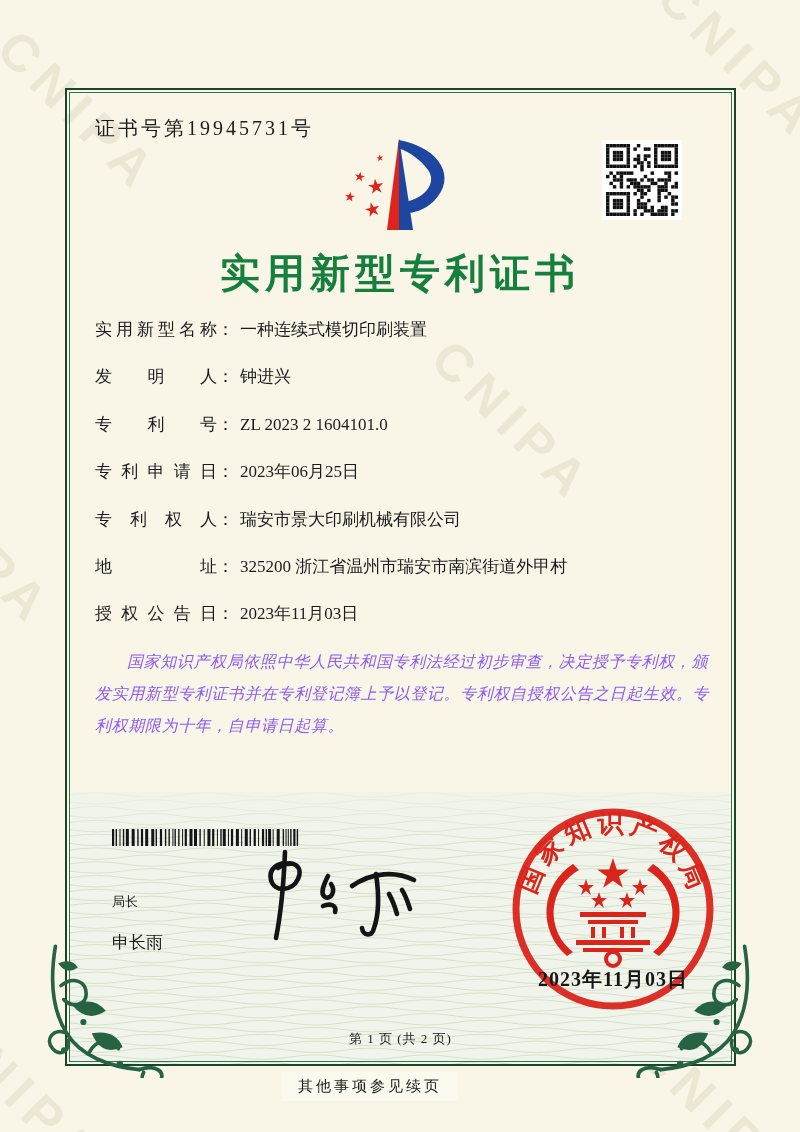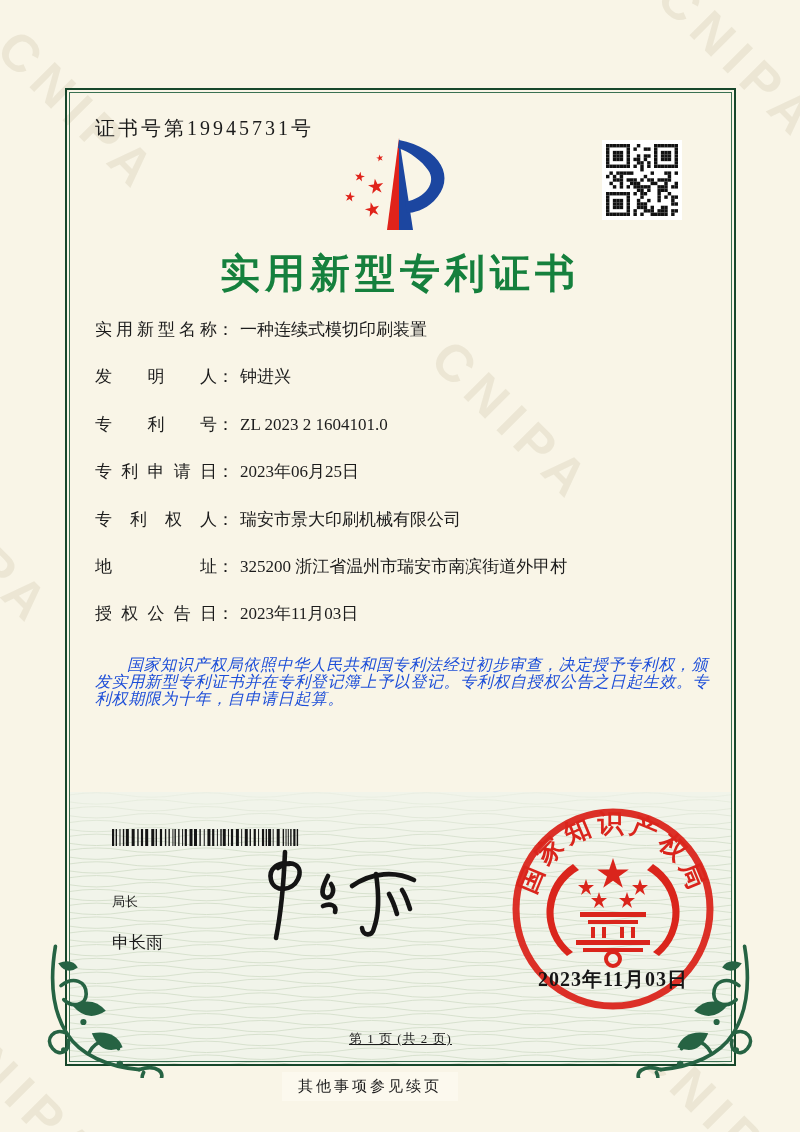--- a/index.html
+++ b/index.html
@@ -54,35 +54,35 @@
   .flabel{
     display:inline-block;width:122px;vertical-align:top;
     text-align:justify;text-align-last:justify;
   }
   .fcolon{display:inline-block;margin-right:6px;}
   .grant-pair2{position:absolute;left:305px;top:0;}
   .grant-row{position:relative;}
   
   .paras{position:absolute;left:95px;top:646px;width:620px;z-index:4;}
   .paras p{
-    margin:10px 0 7px 0;font-size:16px;line-height:17px;
-    text-indent:2em;font-style:italic;letter-spacing:.6px;color:#1d4ed8;
+    margin:0 0 7px 0;font-size:16px;line-height:32px;
+    text-indent:2em;font-style:italic;letter-spacing:.6px;color:#8b5cf6;
   }
   
   .barcode{position:absolute;left:112px;top:829px;z-index:4;}
   .sig-title{position:absolute;left:112px;top:893px;font-size:13px;z-index:4;
     font-family:"Liberation Sans","DejaVu Sans",sans-serif;}
   .sig-name{position:absolute;left:112px;top:931px;font-size:17px;z-index:4;
     font-family:"Liberation Sans","DejaVu Sans",sans-serif;}
   .signature-svg{position:absolute;left:226px;top:846px;z-index:4;}
   
   .seal{position:absolute;left:508px;top:804px;width:210px;height:210px;z-index:5;}
   
   .page-footer{position:absolute;left:65px;top:1030px;width:671px;text-align:center;
-    font-size:13px;z-index:4;letter-spacing:1px;text-decoration:underline;}
+    font-size:13px;z-index:4;letter-spacing:1px;}
   .cont-note{
     position:absolute;left:370px;top:1072px;transform:translateX(-50%);
     background:#fcf9ee;padding:5px 16px;font-size:15px;letter-spacing:3px;z-index:4;
   }
 </style>
 </head>
 <body>
 
 <div class="watermark" style="left:28px;top:18px;">CNIPA</div>
 <div class="watermark" style="left:688px;top:-34px;">CNIPA</div>

